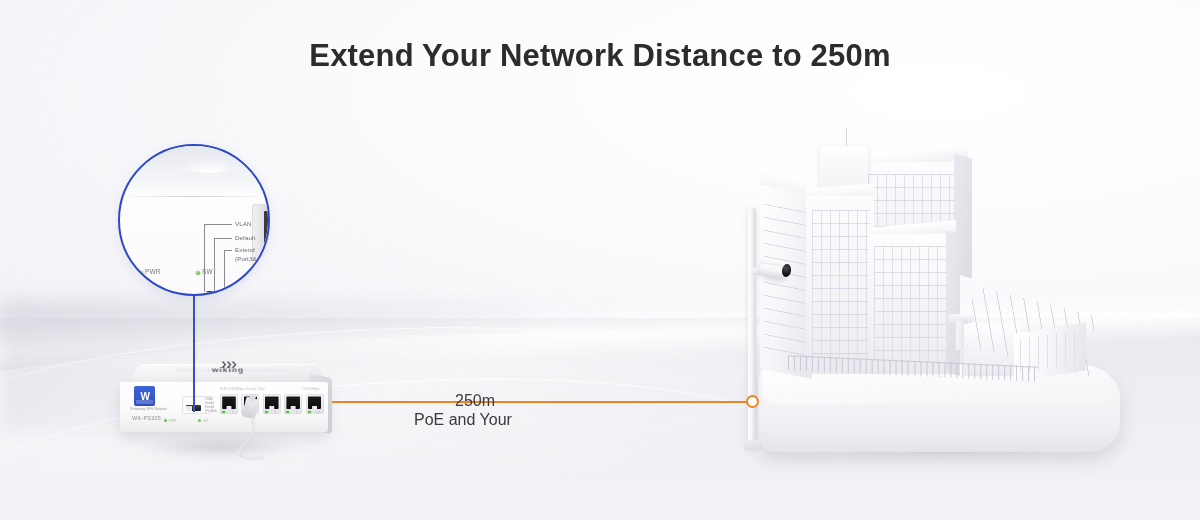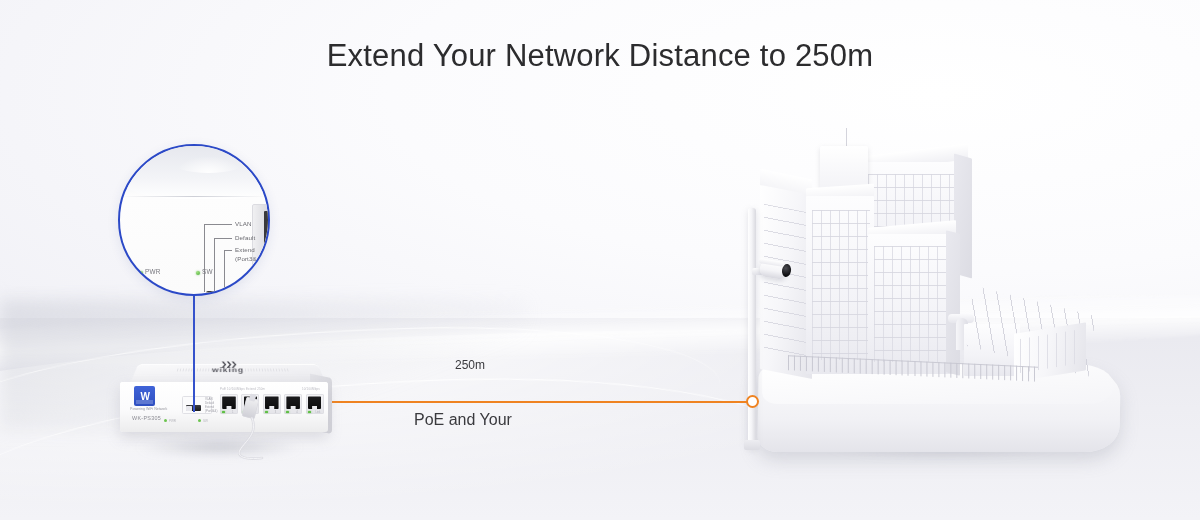--- a/index.html
+++ b/index.html
@@ -46,21 +46,21 @@
     filter:blur(.6px);
   }
   .shade-left{
     position:absolute;left:0;top:300px;width:44%;height:130px;
     background:linear-gradient(160deg,rgba(203,205,214,.55) 0%,rgba(203,205,214,0) 72%);
     filter:blur(8px);
   }
   
   .title{
     position:absolute;left:0;right:0;top:38px;text-align:center;
-    font-size:31px;font-weight:400;letter-spacing:.2px;color:#2c2c2e;
+    font-size:31px;font-weight:700;letter-spacing:.2px;color:#2c2c2e;
   }
   
   .mag{
     position:absolute;left:118px;top:144px;width:152px;height:152px;
     border-radius:50%;border:2.4px solid #2b49c7;box-sizing:border-box;
     overflow:hidden;
     background:
       linear-gradient(180deg,#eceef3 0%,#f5f6f8 26%,#fdfdfd 34%,#fbfbfb 100%);
     box-shadow:0 3px 12px rgba(40,60,140,.10);
   }
@@ -246,21 +246,21 @@
     position:absolute;left:214px;top:401px;width:538px;height:2px;
     background:#ef8321;
   }
   .node{
     position:absolute;width:13px;height:13px;border-radius:50%;
     background:#fff;border:2.6px solid #ef8321;box-sizing:border-box;
   }
   .node-l{left:208px;top:395px;}
   .node-r{left:746px;top:395px;}
   .dist{
-    position:absolute;left:455px;top:358px;font-size:12px;color:#3a3a3e;
+    position:absolute;left:455px;top:392px;font-size:16px;color:#3a3a3e;
   }
   .payload{
     position:absolute;left:414px;top:411px;font-size:16px;color:#3a3a3e;
   }
   
   .pole{
     position:absolute;left:748px;top:208px;width:8px;height:240px;
     background:linear-gradient(90deg,#ffffff 0%,#f4f4f7 45%,#d9d9df 100%);
     border-radius:3px;
     box-shadow:0 2px 6px rgba(150,152,165,.25);

